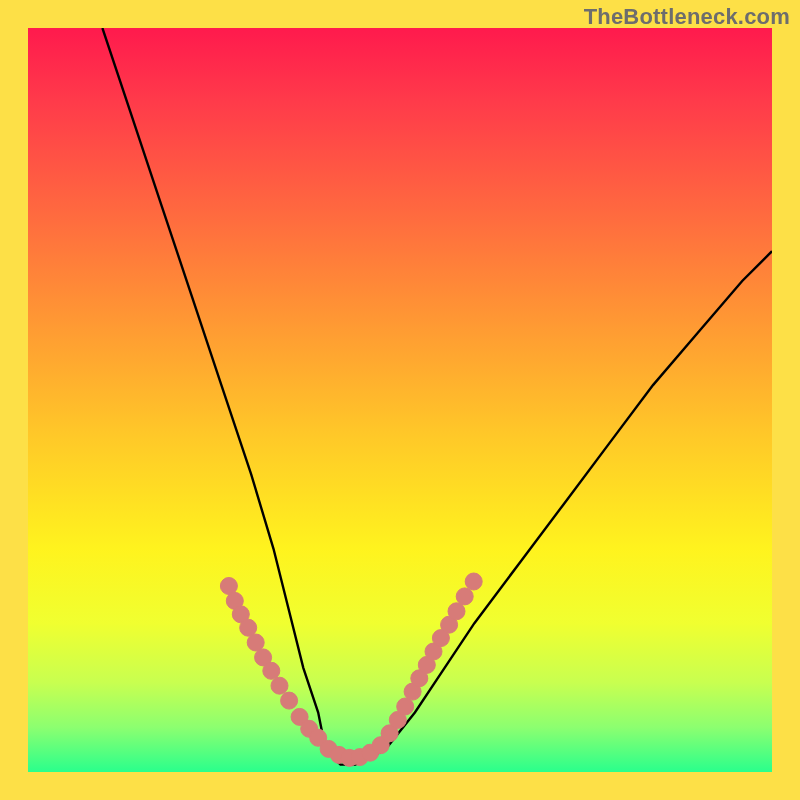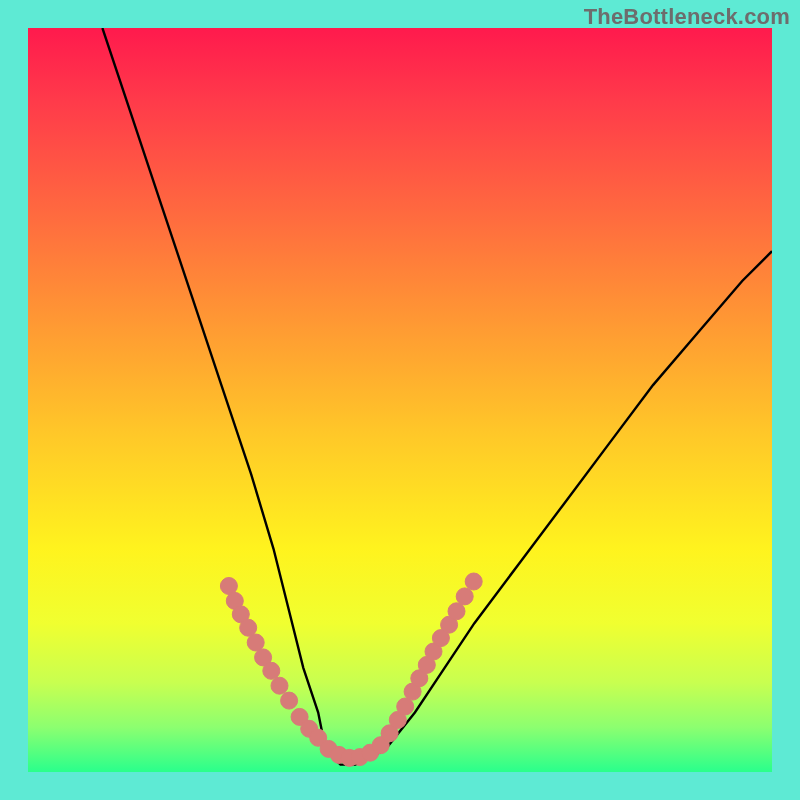--- a/index.html
+++ b/index.html
@@ -9,21 +9,21 @@
     height: 800px;
     background: #000;
     overflow: hidden;
   }
   .frame {
     position: absolute;
     left: 0;
     top: 0;
     width: 800px;
     height: 800px;
-    background: #5eead4;
+    background: #fde047;
   }
   .plot {
     position: absolute;
     left: 28px;
     top: 28px;
     width: 744px;
     height: 744px;
     background: linear-gradient(to bottom,
       #ff1a4d 0%,
       #ff3b4a 10%,

